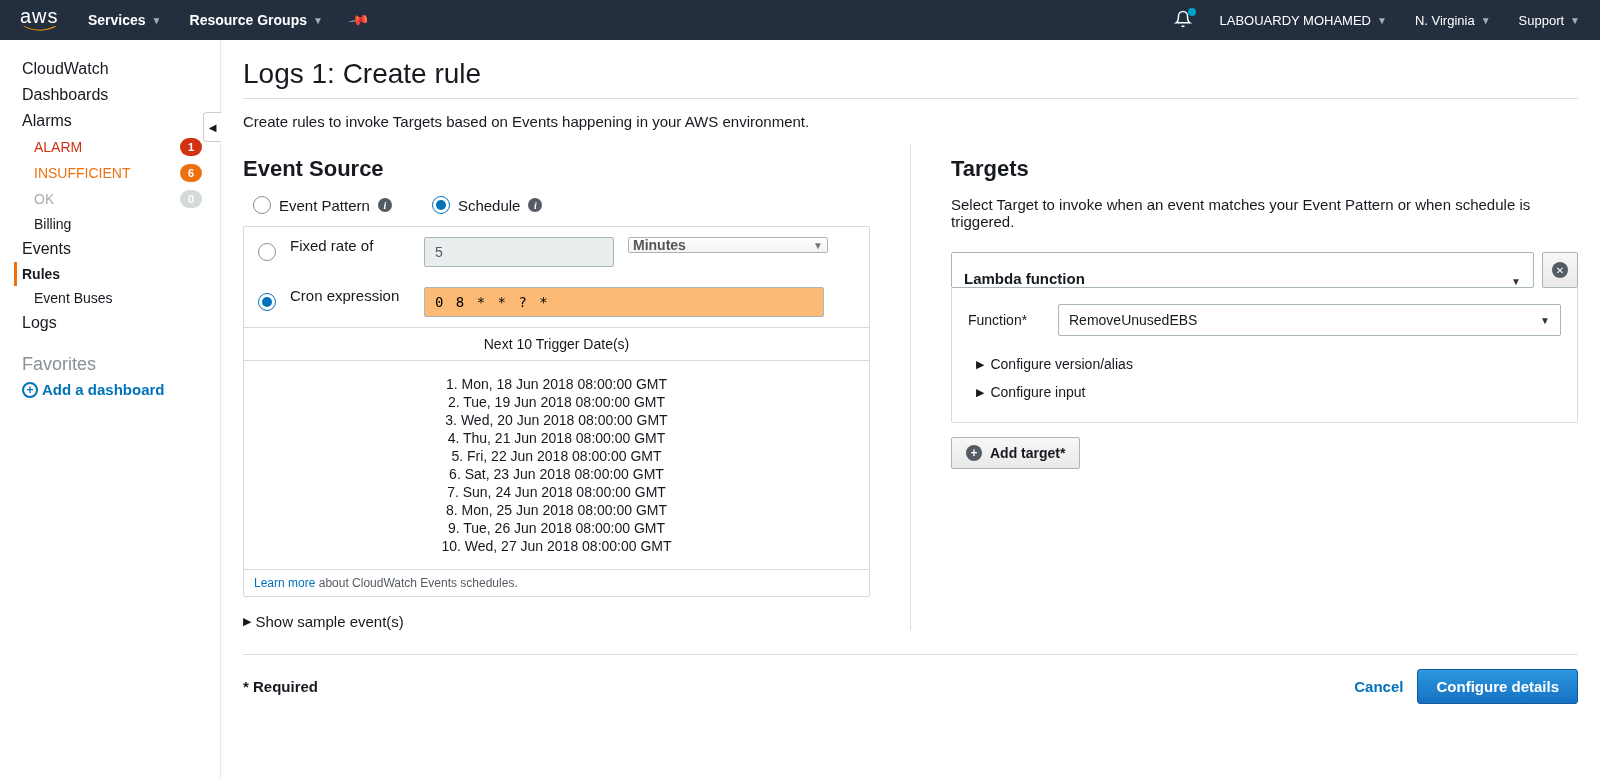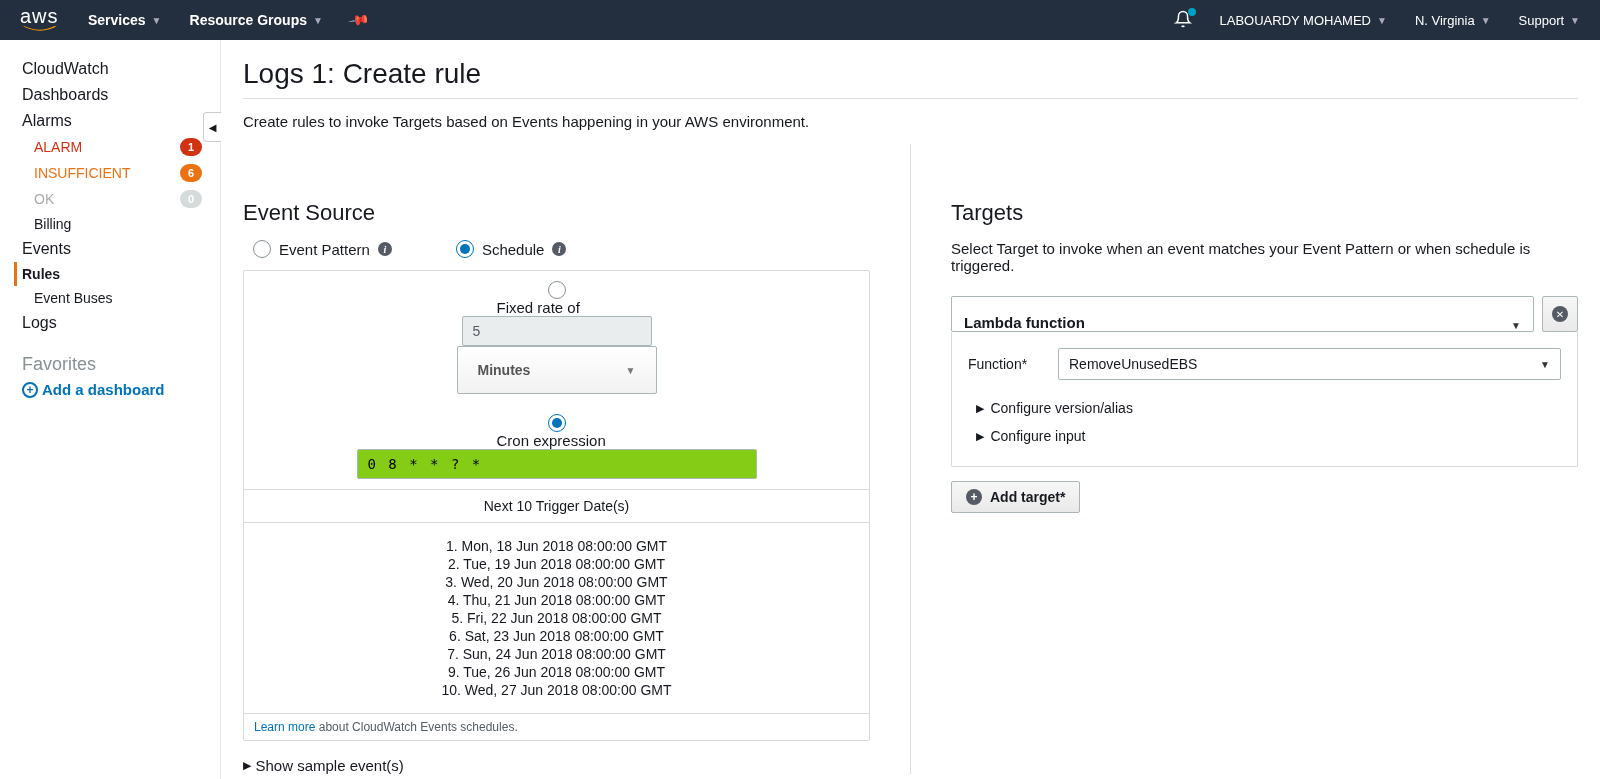--- a/index.html
+++ b/index.html
@@ -37,39 +37,39 @@
 .add-dash .plus { width:16px; height:16px; border:2px solid #0073bb; border-radius:50%; display:flex; align-items:center; justify-content:center; font-size:12px; line-height:1;}
 
 .main { flex: 1; border-left: 1px solid #e8e8e8; padding: 18px 22px; }
 h1.title { font-size: 28px; font-weight: 400; margin-bottom: 8px; }
 .subtitle { font-size: 15px; color: #16191f; padding: 14px 0; border-top: 1px solid #ddd; }
 
 .cols { display: flex; gap: 0; }
 .col { flex: 1; padding-top: 12px; }
 .col.left { padding-right: 40px; border-right: 1px solid #ddd; }
 .col.right { padding-left: 40px; }
-h2.sec-title { font-size: 22px; font-weight: 400; margin-bottom: 14px; margin-top: 44px; }
+h2.sec-title { font-size: 22px; font-weight: 700; margin-bottom: 14px; }
 .sec-desc { font-size: 15px; margin-bottom: 22px; }
 
 
-.radio-row { display: flex; gap: 64px; margin-bottom: 12px; padding-left: 10px; align-items: center; }
+.radio-row { display: flex; gap: 40px; margin-bottom: 12px; padding-left: 10px; align-items: center; }
 .radio { width: 18px; height: 18px; border: 1px solid #879196; border-radius: 50%; display: inline-flex; align-items: center; justify-content: center; background:#fff; flex-shrink:0;}
 .radio.checked { border-color: #0073bb; }
 .radio.checked::after { content: ""; width: 10px; height: 10px; background: #0073bb; border-radius: 50%; }
 .radio-label { display: flex; align-items: center; gap: 8px; font-size: 15px; cursor:pointer;}
 .info-icon { width: 14px; height: 14px; background: #545b64; color: #fff; border-radius: 50%; font-size: 10px; font-weight:700; font-style: italic; font-family: Georgia, serif; display: flex; align-items: center; justify-content: center; }
 
 
 .sched-box { border: 1px solid #d5dbdb; border-radius: 2px; }
-.sched-row { display: flex; align-items: center; padding: 10px 14px; flex-direction: column; }
+.sched-row { display: flex; gap: 14px; padding: 10px 14px; }
 .sched-label { width: 120px; font-size: 15px; }
-input.txt, .select-box { border: 1px solid #aab7b8; border-radius: 2px; padding: 6px 10px; font-size: 14px; background:#84cc16;}
+input.txt, .select-box { border: 1px solid #aab7b8; border-radius: 2px; padding: 6px 10px; font-size: 14px; background:#fdba74;}
 input.txt.disabled { background: #eaeded; color: #545b64; width: 190px; }
 input.txt.cron { width: 400px; font-family: monospace; letter-spacing: 2px;}
-.select-box { background: linear-gradient(#fff,#f2f2f2); width: 200px; height: 48px; color: #555; display:flex; align-items:center; justify-content:space-between; padding: 0 20px; font-weight:700; cursor:pointer;}
+.select-box { background: linear-gradient(#fff,#f2f2f2); width: 200px; height: 16px; color: #555; display:flex; align-items:center; justify-content:space-between; padding: 0 4px; font-weight:700; cursor:pointer;}
 .trigger-hdr { text-align: center; padding: 8px; font-size: 14px; border-top: 1px solid #d5dbdb; }
 .trigger-list { border-top: 1px solid #d5dbdb; padding: 14px; font-family: "Helvetica Neue", Arial; font-size: 14px; }
 .trigger-list div { text-align: center; padding: 1px 0; }
 .learn-row { padding: 6px 10px; font-size: 12px; color: #545b64; border-top: 1px solid #d5dbdb;}
 .learn-row a { color: #0073bb; text-decoration: none; }
 .show-sample { margin-top: 16px; font-size: 15px; display:flex; align-items:center; gap:4px; cursor:pointer;}
 .caret-right { font-size: 11px; }
 
 
 .target-select-row { display: flex; gap: 8px; margin-bottom: 10px; }
@@ -209,20 +209,21 @@
           </div>
           <div class="trigger-hdr">Next 10 Trigger Date(s)</div>
           <div class="trigger-list">
             <div>1. Mon, 18 Jun 2018 08:00:00 GMT</div>
             <div>2. Tue, 19 Jun 2018 08:00:00 GMT</div>
             <div>3. Wed, 20 Jun 2018 08:00:00 GMT</div>
             <div>4. Thu, 21 Jun 2018 08:00:00 GMT</div>
             <div>5. Fri, 22 Jun 2018 08:00:00 GMT</div>
             <div>6. Sat, 23 Jun 2018 08:00:00 GMT</div>
             <div>7. Sun, 24 Jun 2018 08:00:00 GMT</div>
+            <div>8. Mon, 25 Jun 2018 08:00:00 GMT</div>
             <div>9. Tue, 26 Jun 2018 08:00:00 GMT</div>
             <div>10. Wed, 27 Jun 2018 08:00:00 GMT</div>
           </div>
           <div class="learn-row">
             <a href="#">Learn more</a><span> about CloudWatch Events schedules.</span>
           </div>
         </div>
 
         <div class="show-sample">
             <span class="caret-right">▶</span>

